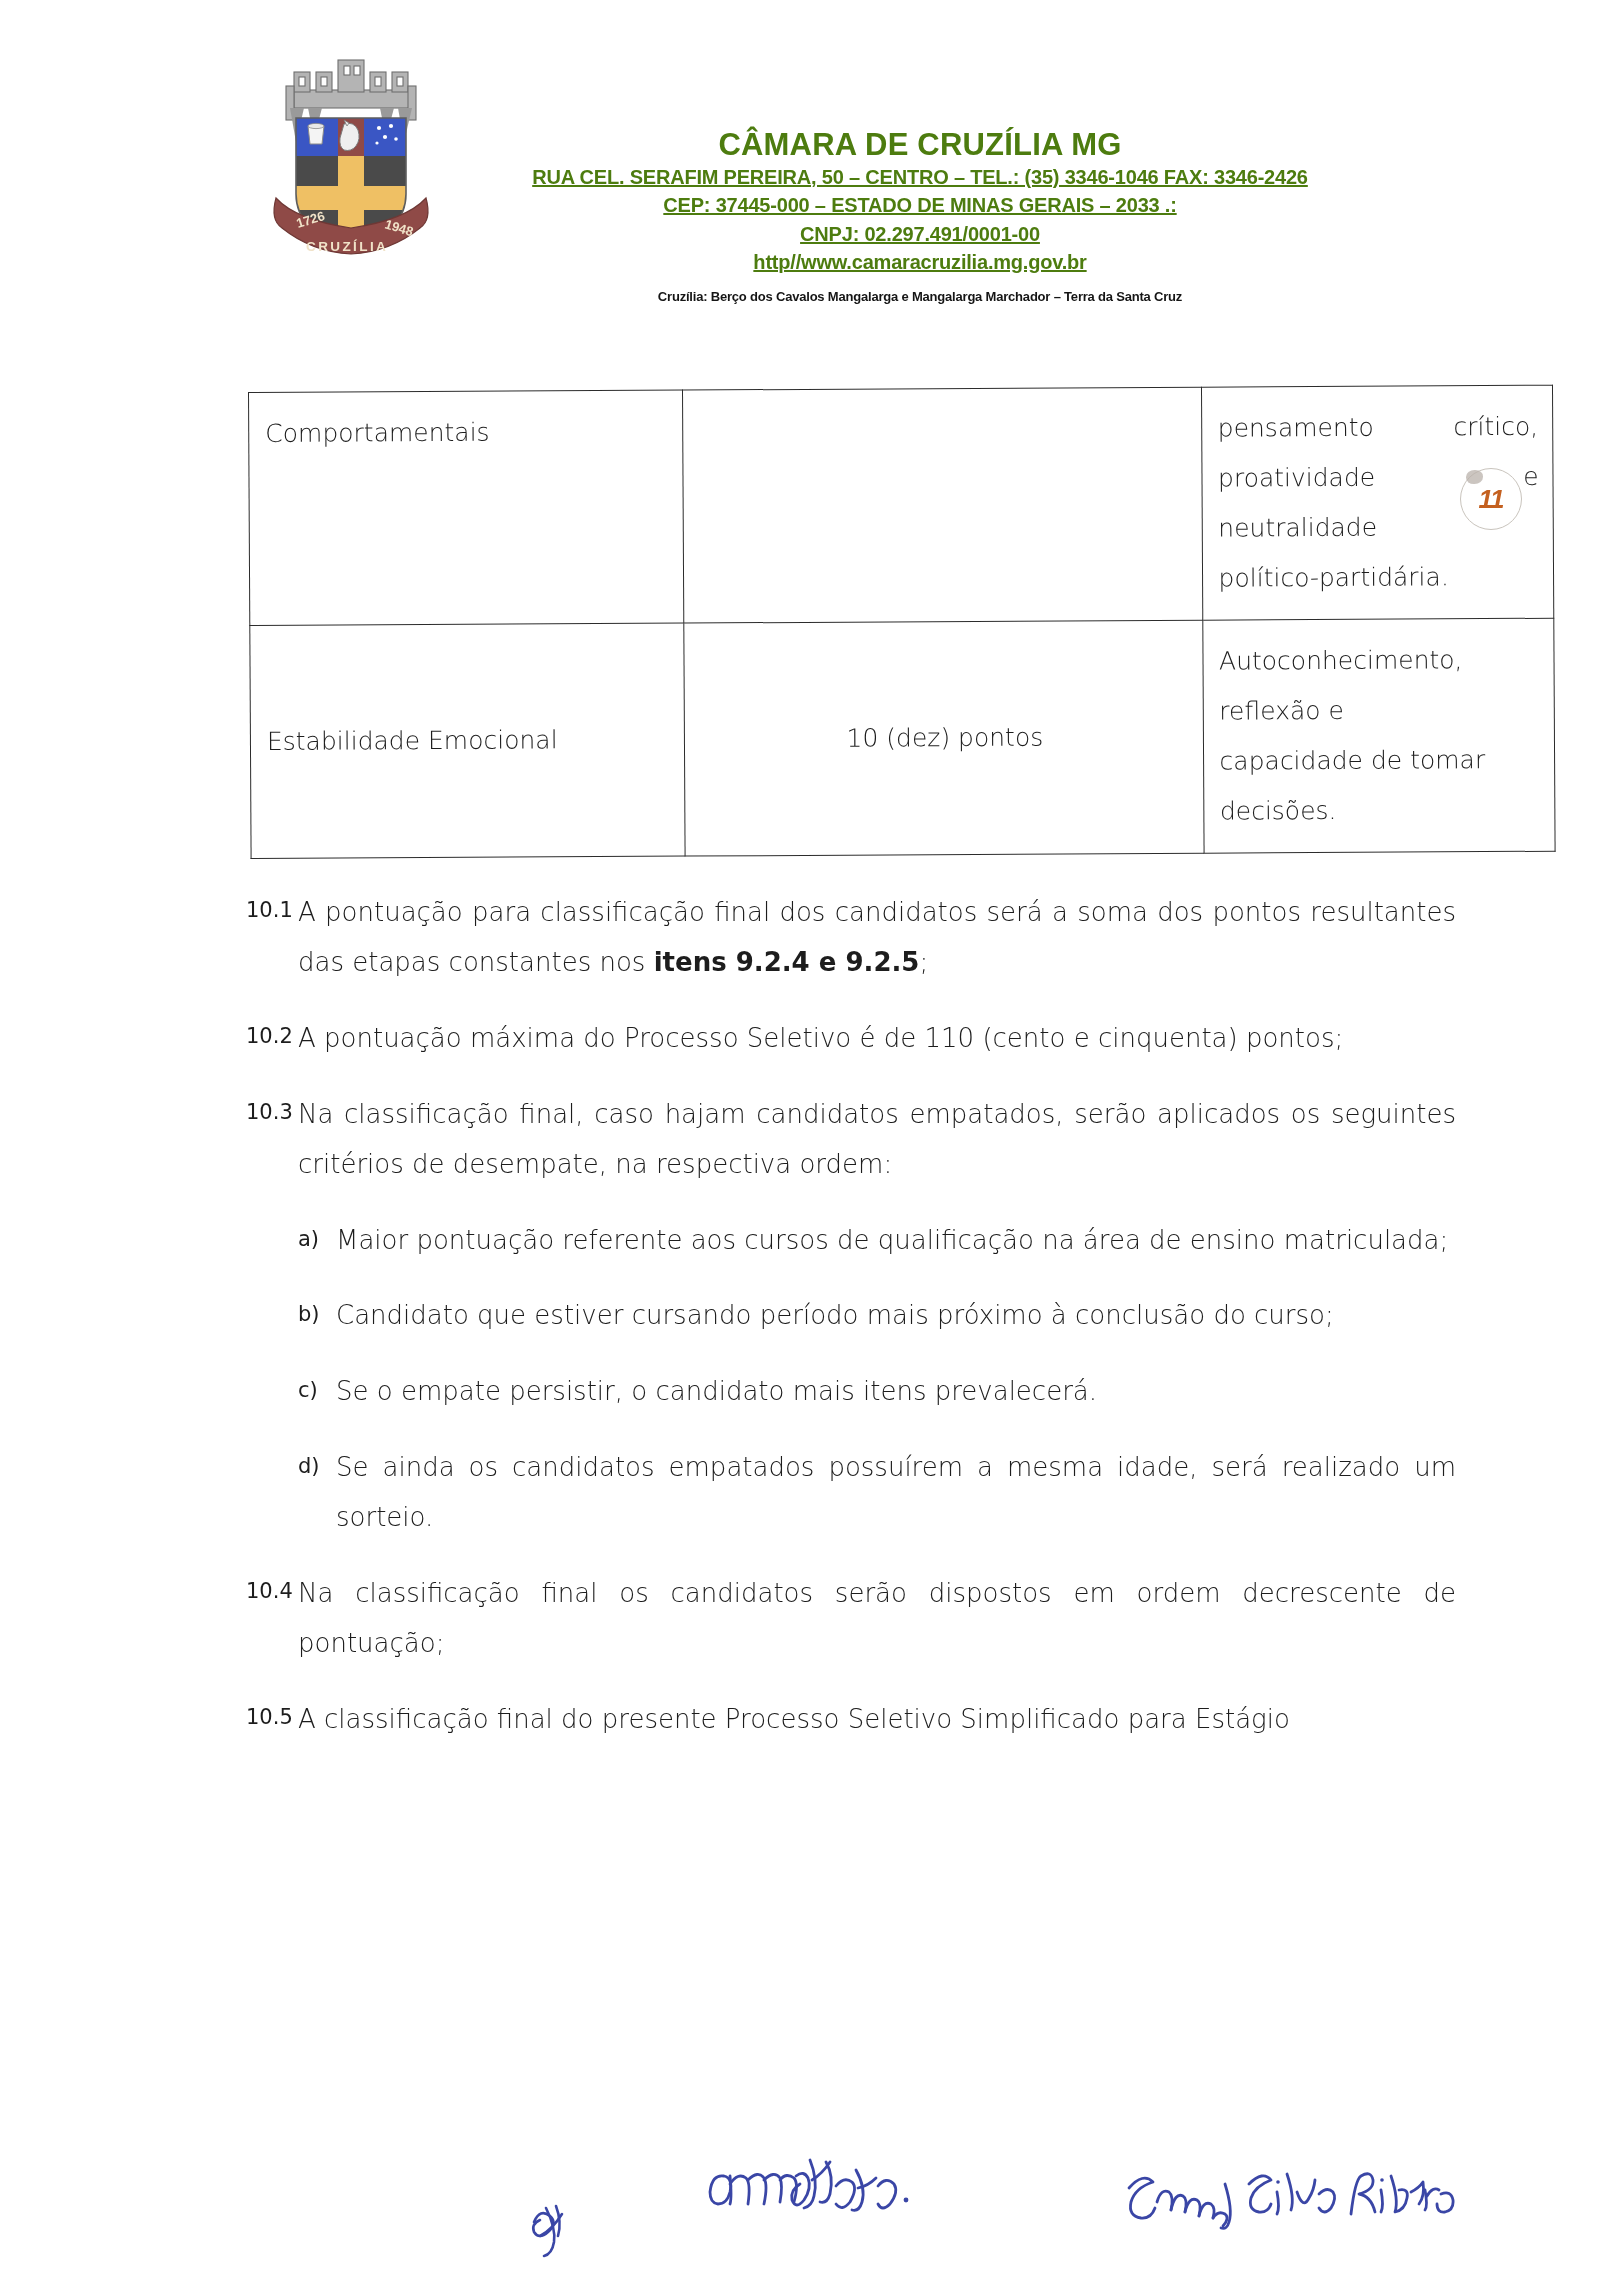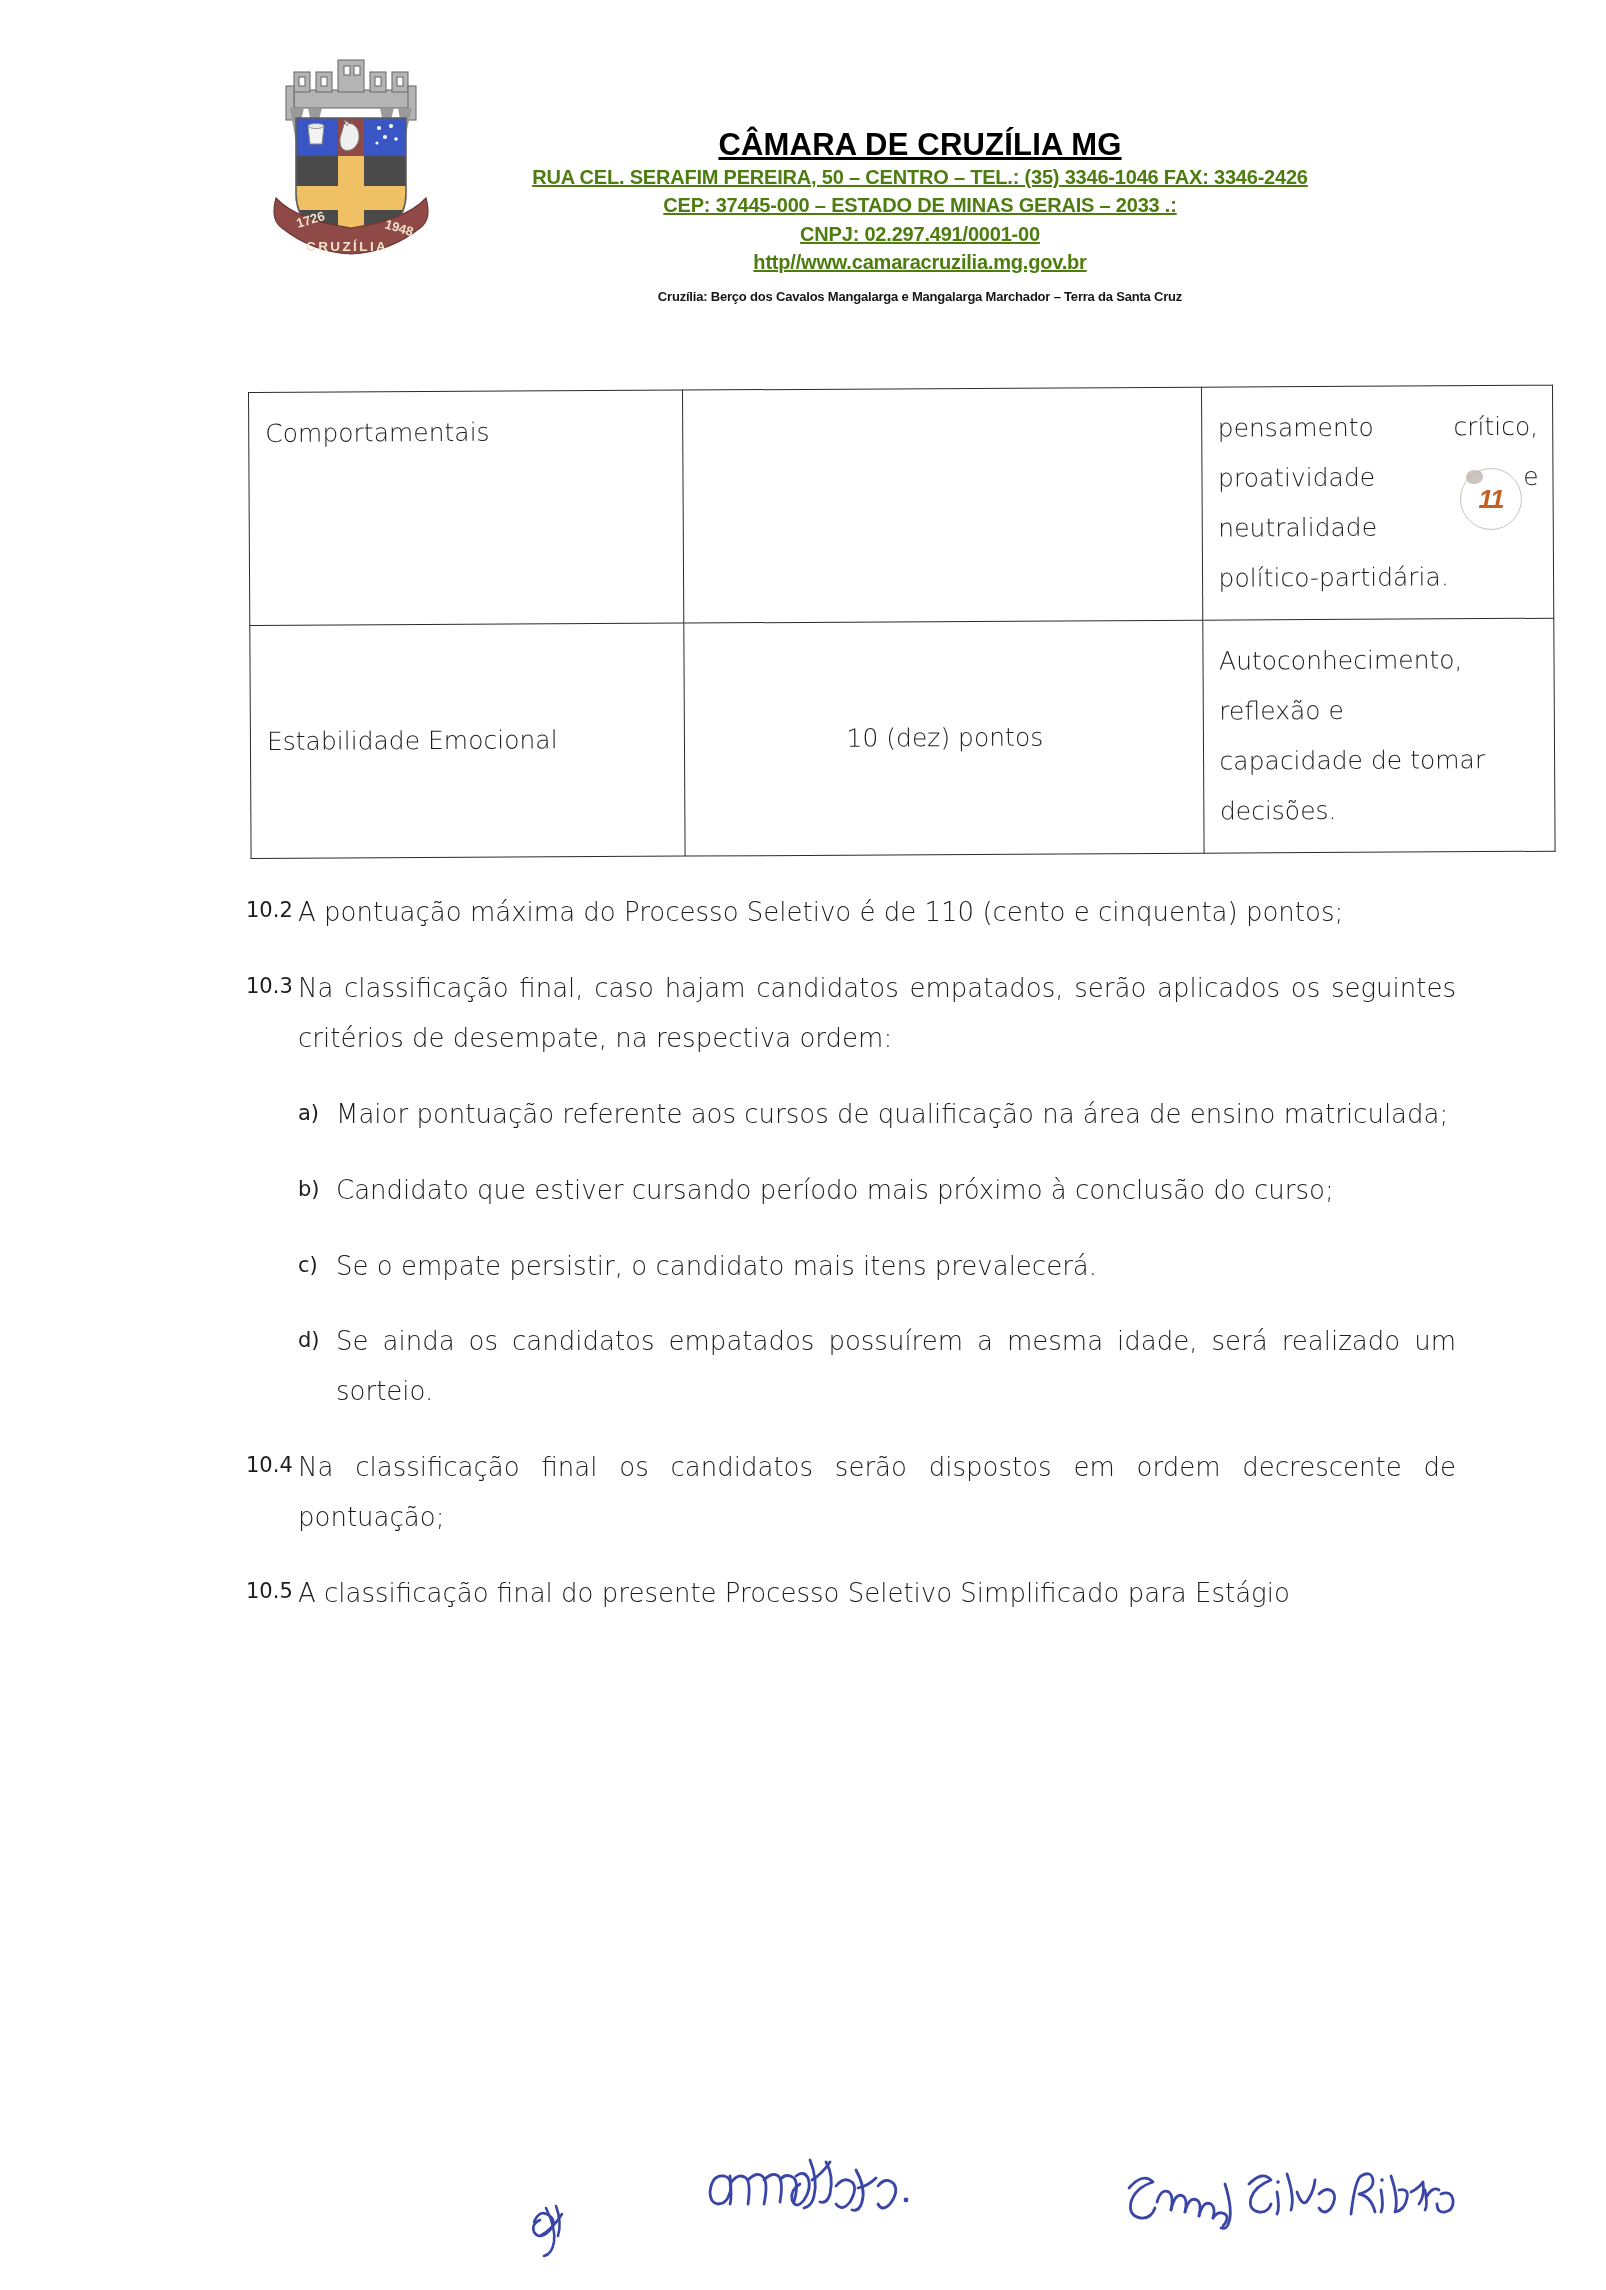--- a/index.html
+++ b/index.html
@@ -45,24 +45,23 @@
     top: 100px;
     width: 1180px;
     text-align: center;
   }
 
   .org-title {
     font-family: "Liberation Sans", sans-serif;
     font-weight: bold;
     font-size: 31px;
     letter-spacing: 0.2px;
-    color: #000000;
+    color: #4d7c0f;
     line-height: 1.12;
     white-space: nowrap;
-    text-decoration: underline;
   }
 
   .org-line {
     font-family: "Liberation Sans", sans-serif;
     font-weight: bold;
     font-size: 20px;
     color: #4d7c0f;
     line-height: 1.42;
     letter-spacing: -0.2px;
     white-space: nowrap;
@@ -345,20 +344,24 @@
   </div>
 
   <div class="page-stamp">
     <div class="ring"></div>
     <div class="blot"></div>
     <div class="num">11</div>
   </div>
 
   <div class="clauses">
 
+    <div class="clause">
+      <span class="num">10.1</span>
+      <div class="body"><span>A pontuação para classificação final dos candidatos será a soma dos pontos resultantes das etapas constantes nos </span><b>itens 9.2.4 e 9.2.5</b><span>;</span></div>
+    </div>
 
     <div class="clause">
       <span class="num">10.2</span>
       <div class="body nojust">A pontuação máxima do Processo Seletivo é de 110 (cento e cinquenta) pontos;</div>
     </div>
 
     <div class="clause">
       <span class="num">10.3</span>
       <div class="body">Na classificação final, caso hajam candidatos empatados, serão aplicados os seguintes critérios de desempate, na respectiva ordem:</div>
     </div>

